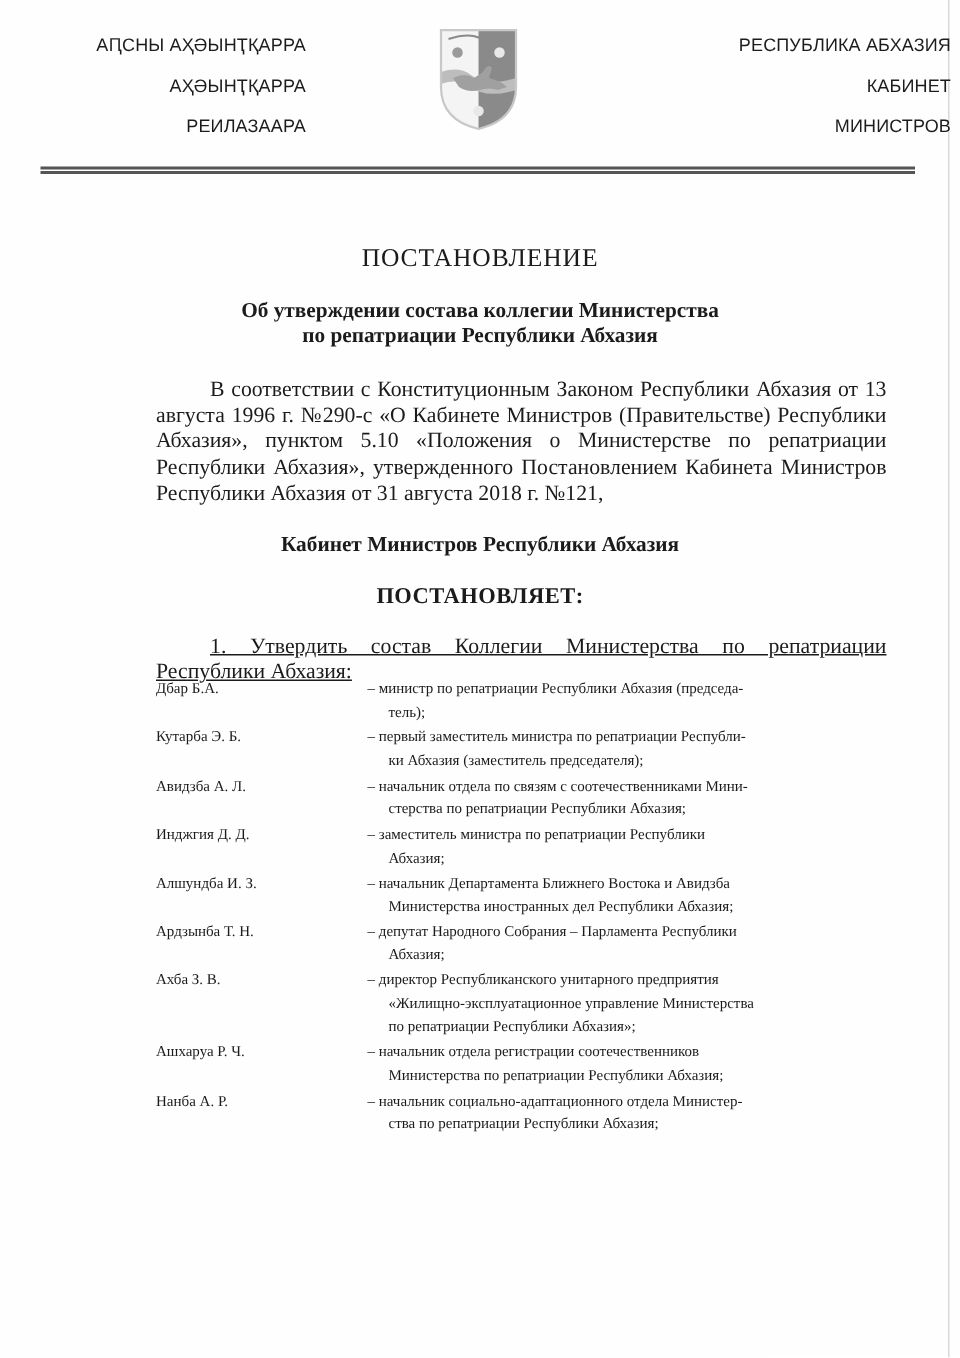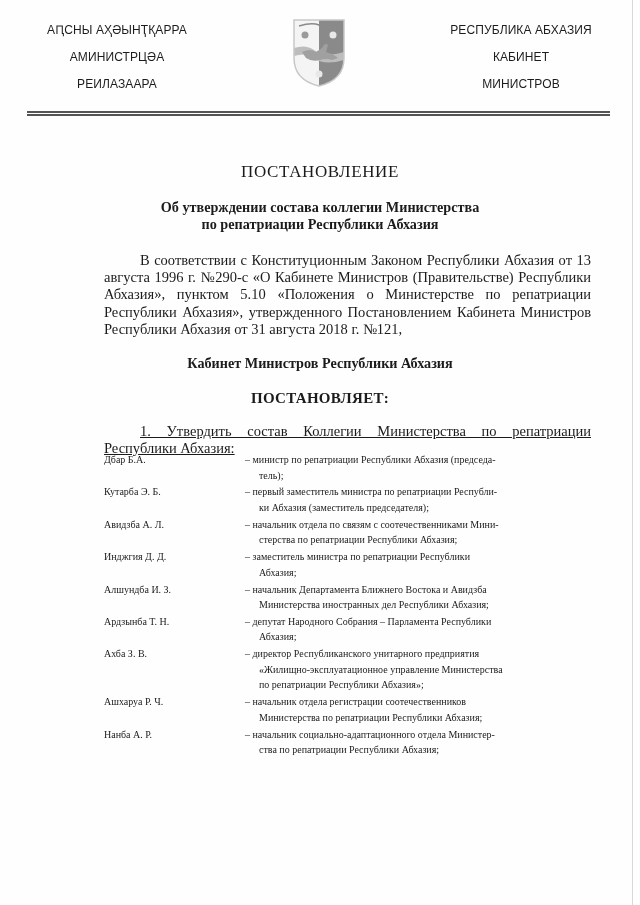--- a/index.html
+++ b/index.html
@@ -27,29 +27,29 @@
       background: #d8d8d8;
     }
     
     .head-col {
       position: absolute;
       top: 22px;
       font-family: "Liberation Sans", sans-serif;
       font-size: 12px;
       letter-spacing: 0.1px;
       color: #1c1c1c;
-      text-align: center;
+      text-align: right;
     }
     .head-col .line {
       height: 27px;
       line-height: 17px;
       white-space: nowrap;
     }
     .head-left { left: 30px; width: 174px; }
-    .head-right { left: 436px; width: 170px; }
+    .head-right { left: 464px; width: 170px; }
     .emblem {
       position: absolute;
       left: 292px;
       top: 18px;
       width: 54px;
       height: 70px;
     }
     .double-rule {
       position: absolute;
       left: 27px;
@@ -149,21 +149,21 @@
   </style>
 </head>
 <body>
 
 <div class="page">
 
   <div class="right-edge"></div>
 
   <div class="head-col head-left">
     <div class="line">АԤСНЫ АҲӘЫНҬҚАРРА</div>
-    <div class="line">АМИНИСТРЦӘА</div>
+    <div class="line">АҲӘЫНҬҚАРРА</div>
     <div class="line">РЕИЛАЗААРА</div>
   </div>
 
   <div class="emblem">
     <svg width="54" height="70" viewBox="0 0 54 70">
       <defs>
         <clipPath id="shield">
           <path d="M2 2 H52 V40 Q52 62 27 68 Q2 62 2 40 Z"></path>
         </clipPath>
       </defs>

